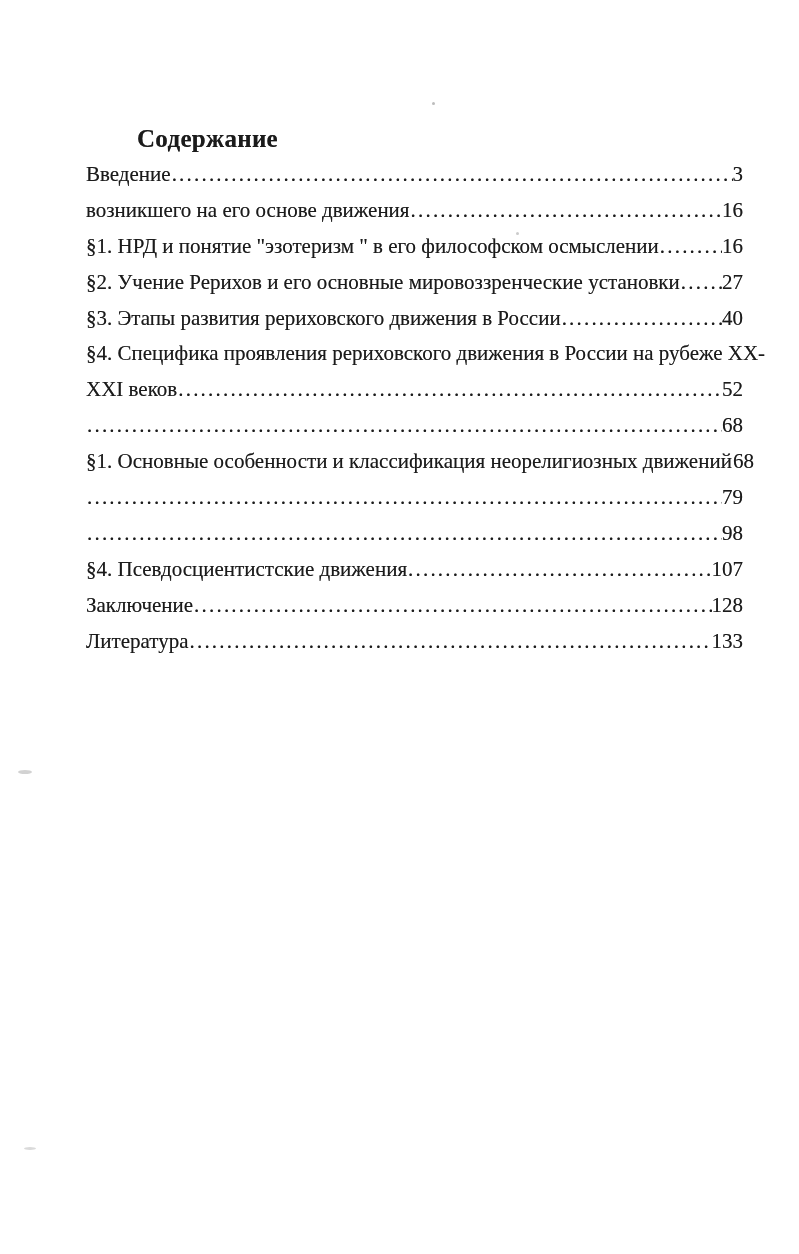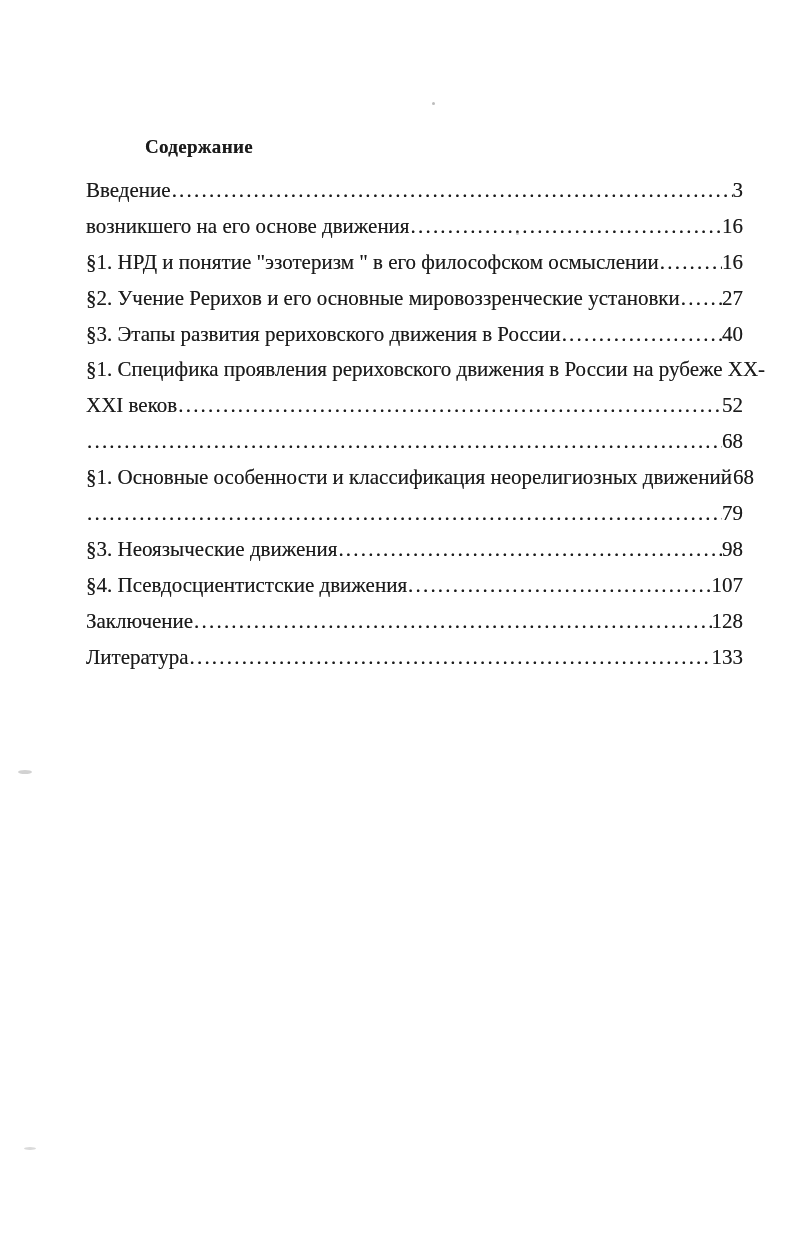--- a/index.html
+++ b/index.html
@@ -16,25 +16,25 @@
     font-family: "Liberation Serif", "DejaVu Serif", serif;
     color: #1b1b1b;
   }
   .content {
     position: absolute;
     top: 121px;
     left: 86px;
     width: 657px;
   }
   .toc-title {
-    margin: 8px;
+    margin: 0;
     padding-left: 51px;
     height: 36px;
     line-height: 36px;
-    font-size: 19px;
+    font-size: 25px;
     font-weight: 700;
     letter-spacing: 0.3px;
     text-shadow: 0 0 0.6px rgba(0,0,0,0.55);
   }
   .toc-line {
     display: flex;
     align-items: baseline;
     height: 35.9px;
     line-height: 35.9px;
     font-size: 21px;
@@ -90,42 +90,41 @@
           <span class="toc-text">§2. Учение Рерихов и его основные мировоззренческие установки</span>
           <span class="toc-leader">............................................................................................................................................................................................................................</span>
           <span class="toc-page">27</span>
         </div>
         <div class="toc-line">
           <span class="toc-text">§3. Этапы развития рериховского движения в России</span>
           <span class="toc-leader">............................................................................................................................................................................................................................</span>
           <span class="toc-page">40</span>
         </div>
         <div class="toc-line">
-          <span class="toc-text">§1. Специфика проявления рериховского движения в России на рубеже XX-</span>
+          <span class="toc-text">§4. Специфика проявления рериховского движения в России на рубеже XX-</span>
         </div>
         <div class="toc-line">
           <span class="toc-text">XXI веков</span>
           <span class="toc-leader">............................................................................................................................................................................................................................</span>
           <span class="toc-page">52</span>
         </div>
         <div class="toc-line">
           <span class="toc-leader">............................................................................................................................................................................................................................</span>
           <span class="toc-page">68</span>
         </div>
         <div class="toc-line">
           <span class="toc-text">§1. Основные особенности и классификация неорелигиозных движений</span>
           <span class="toc-leader">............................................................................................................................................................................................................................</span>
           <span class="toc-page">68</span>
         </div>
         <div class="toc-line">
           <span class="toc-leader">............................................................................................................................................................................................................................</span>
           <span class="toc-page">79</span>
         </div>
         <div class="toc-line">
-          <span class="toc-text">§3. Неоязыческие движения</span>
           <span class="toc-leader">............................................................................................................................................................................................................................</span>
           <span class="toc-page">98</span>
         </div>
         <div class="toc-line">
           <span class="toc-text">§4. Псевдосциентистские движения</span>
           <span class="toc-leader">............................................................................................................................................................................................................................</span>
           <span class="toc-page">107</span>
         </div>
         <div class="toc-line">
           <span class="toc-text">Заключение</span>

